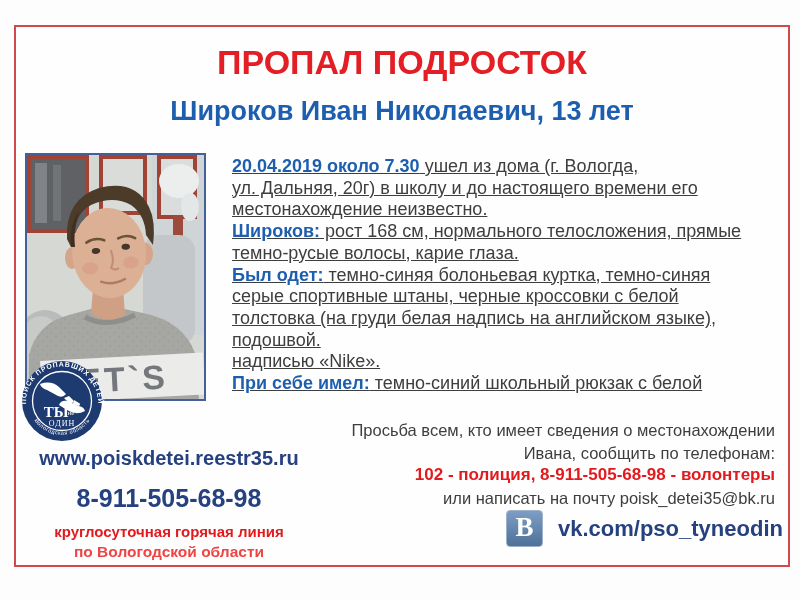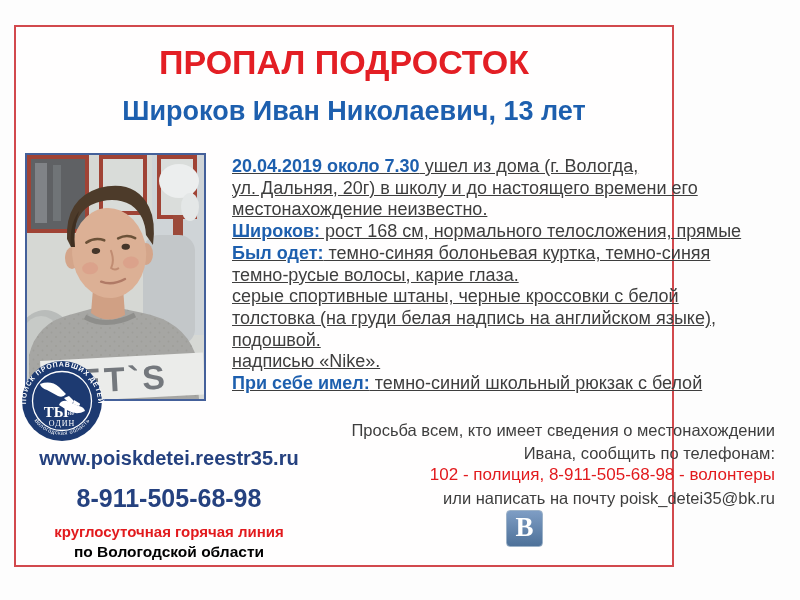--- a/index.html
+++ b/index.html
@@ -1,29 +1,29 @@
 <!DOCTYPE html>
 <html><head>
 <meta charset="utf-8">
 <style>
   * { margin:0; padding:0; box-sizing:border-box; }
   html,body { width:800px; height:600px; }
   body { font-family:"Liberation Sans", sans-serif; background:#fdfdfd; position:relative; overflow:hidden; }
 
   .frame {
-    position:absolute; left:14px; top:25px; width:660px; height:542px;
+    position:absolute; left:14px; top:25px; width:776px; height:542px;
     border:2px solid #d2494d; background:#fffefe;
   }
 
   .title {
     position:absolute; top:16px; left:0; width:100%; text-align:center;
     font-size:34px; font-weight:bold; color:#e31e24; letter-spacing:0px;
   }
   .subtitle {
-    position:absolute; top:69px; left:10px; width:100%; text-align:center;
+    position:absolute; top:69px; left:0; width:100%; text-align:center;
     font-size:27px; font-weight:bold; color:#1d5fae;
   }
 
   .photo {
     position:absolute; left:9px; top:126px; width:181px; height:248px;
     border:2px solid #44609a; background:#c9d0d6; overflow:hidden;
   }
   .photo svg { display:block; }
 
   .stamp { position:absolute; left:-4px; top:324px; width:100px; height:100px; }
@@ -31,29 +31,29 @@
   .desc {
     position:absolute; left:216px; top:129px; width:560px;
     font-size:18px; line-height:21.7px; color:#3e3e3e;text-decoration:underline;
   }
   .desc .lead { color:#1d5fae; font-weight:bold; }
 
   .appeal {
     position:absolute; left:299px; top:392px; width:460px; text-align:right;
     font-size:16.5px; line-height:22.5px; color:#3e3e3e;
   }
-  .appeal .red-line { color:#e21a1d; font-weight:normal; font-size:17px; }
+  .appeal .red-line { color:#e21a1d; font-weight:bold; font-size:17px; }
 
   .left-info {
     position:absolute; left:0px; top:420px; width:292px; text-align:center;margin-left:7px;
   }
   .website { font-size:20px; font-weight:bold; color:#25417f; }
   .phone   { font-size:25px; font-weight:bold; color:#25417f; margin-top:14px; }
   .hotline { font-size:15px; font-weight:bold; color:#e21a1d; margin-top:8px; line-height:21px; }
-  .hotline2{ font-size:15.5px; font-weight:bold; color:#000000; margin-top:1px; }
+  .hotline2{ font-size:15.5px; font-weight:bold; color:#ef4444; margin-top:1px; }
 
   .vk-row {
     position:absolute; left:490px; top:483px; display:flex; align-items:center; gap:15px;
   }
   .vk-icon {
     width:37px; height:37px; border-radius:4px;
     background:linear-gradient(#7e9dc4, #4e7199);
     border:1px solid #9db2c8;
     display:flex; align-items:center; justify-content:center;
     color:#ffffff; font-size:27px; font-weight:bold; font-family:"Liberation Serif", serif;
@@ -159,22 +159,22 @@
       <text x="59" y="64" font-size="7">не</text>
       <text x="50" y="75" font-size="8" letter-spacing="1">ОДИН</text>
     </g>
   </svg>
 
   <div class="desc">
     <div><span class="lead">20.04.2019 около 7.30</span><span> ушел из дома (г. Вологда,</span></div>
     <div><span class="lead"></span><span>ул. Дальняя, 20г) в школу и до настоящего времени его</span></div>
     <div><span class="lead"></span><span>местонахождение неизвестно.</span></div>
     <div><span class="lead">Широков:</span><span> рост 168 см, нормального телосложения, прямые</span></div>
+    <div><span class="lead"></span><span>темно-русые волосы, карие глаза.</span></div>
     <div><span class="lead">Был одет:</span><span> темно-синяя болоньевая куртка, темно-синяя</span></div>
-    <div><span class="lead"></span><span>темно-русые волосы, карие глаза.</span></div>
     <div><span class="lead"></span><span>серые спортивные штаны, черные кроссовки с белой</span></div>
     <div><span class="lead"></span><span>толстовка (на груди белая надпись на английском языке),</span></div>
     <div><span class="lead"></span><span>подошвой.</span></div>
     <div><span class="lead"></span><span>надписью «Nike».</span></div>
     <div><span class="lead">При себе имел:</span><span> темно-синий школьный рюкзак с белой</span></div>
   </div>
 
   <div class="appeal">
     <div>Просьба всем, кто имеет сведения о местонахождении</div>
     <div>Ивана, сообщить по телефонам:</div>
@@ -186,15 +186,16 @@
     <div class="website">www.poiskdetei.reestr35.ru</div>
     <div class="phone">8-911-505-68-98</div>
     <div class="hotline">круглосуточная горячая линия</div>
     <div class="hotline2">по Вологодской области</div>
   </div>
 
   <div class="vk-row">
     <div class="vk-icon">
         <span>В</span>
       </div>
+    <span class="vk-link">vk.com/pso_tyneodin</span>
   </div>
 
 </div>
 
 </body></html>

